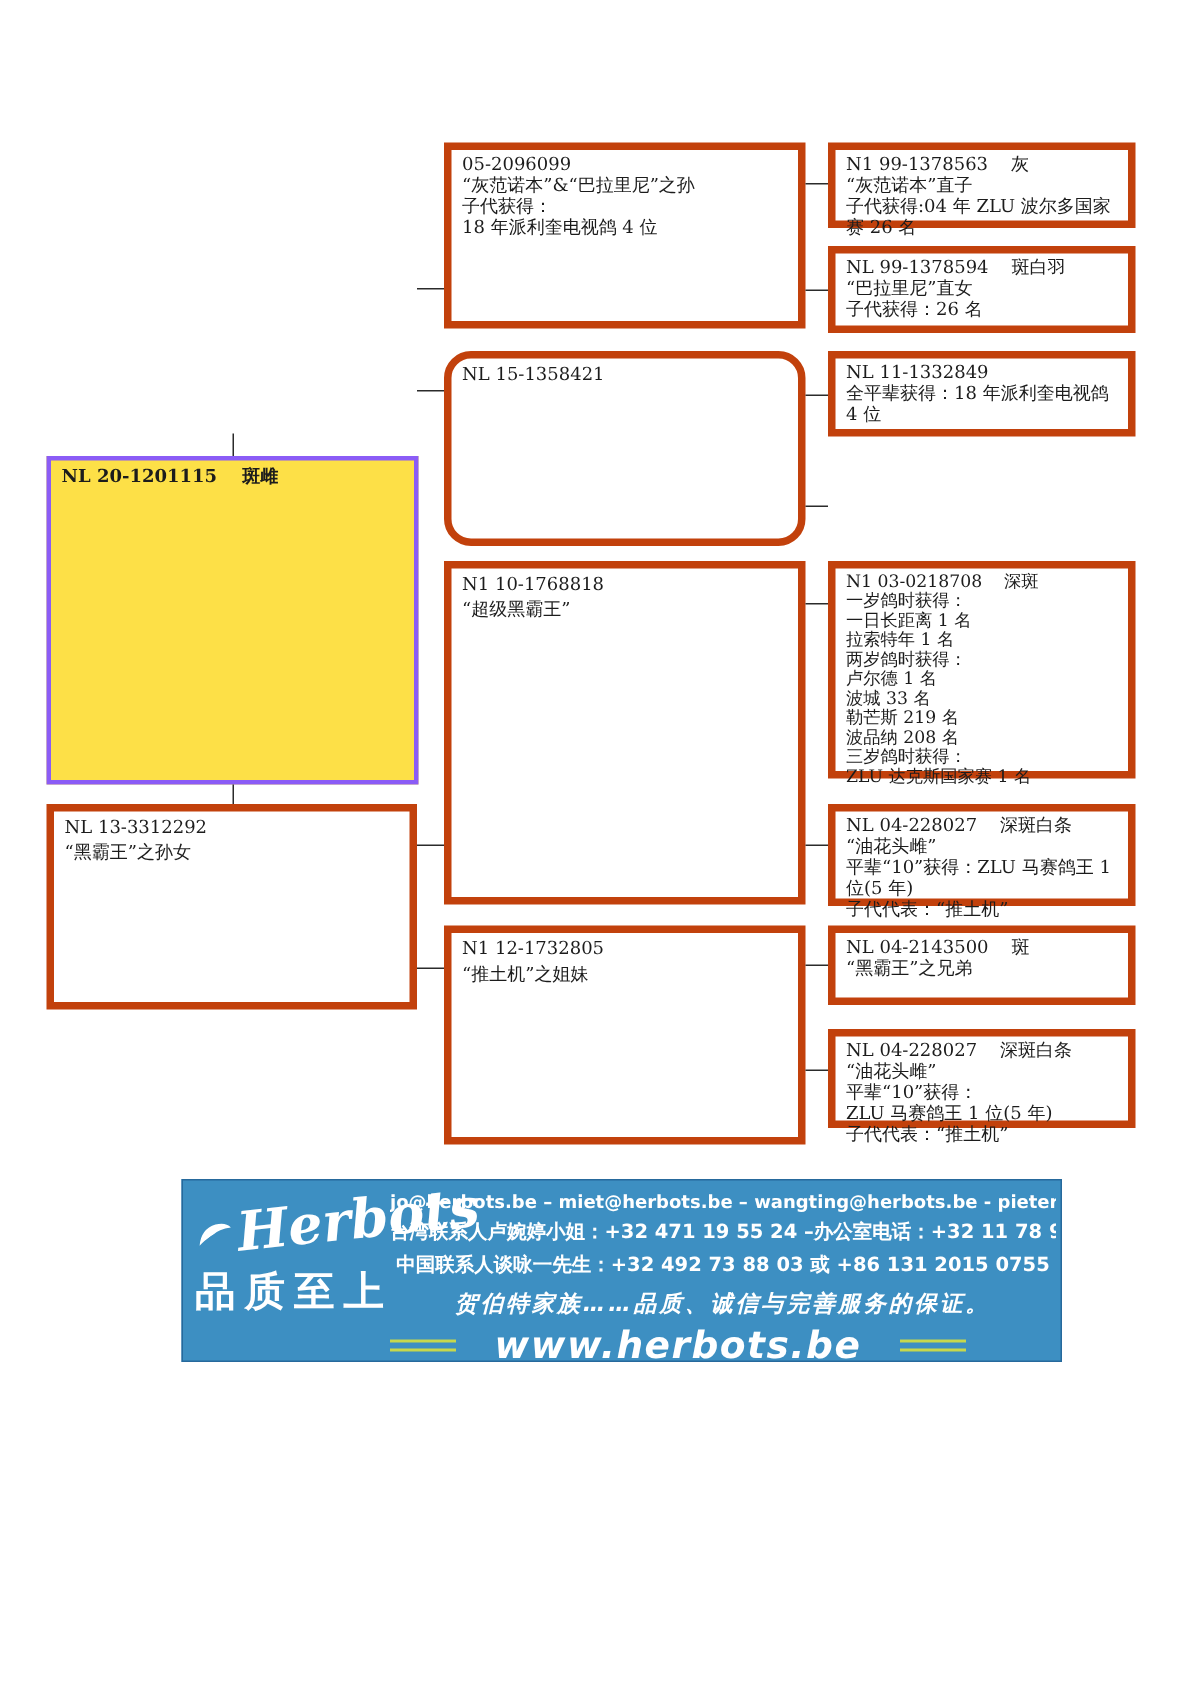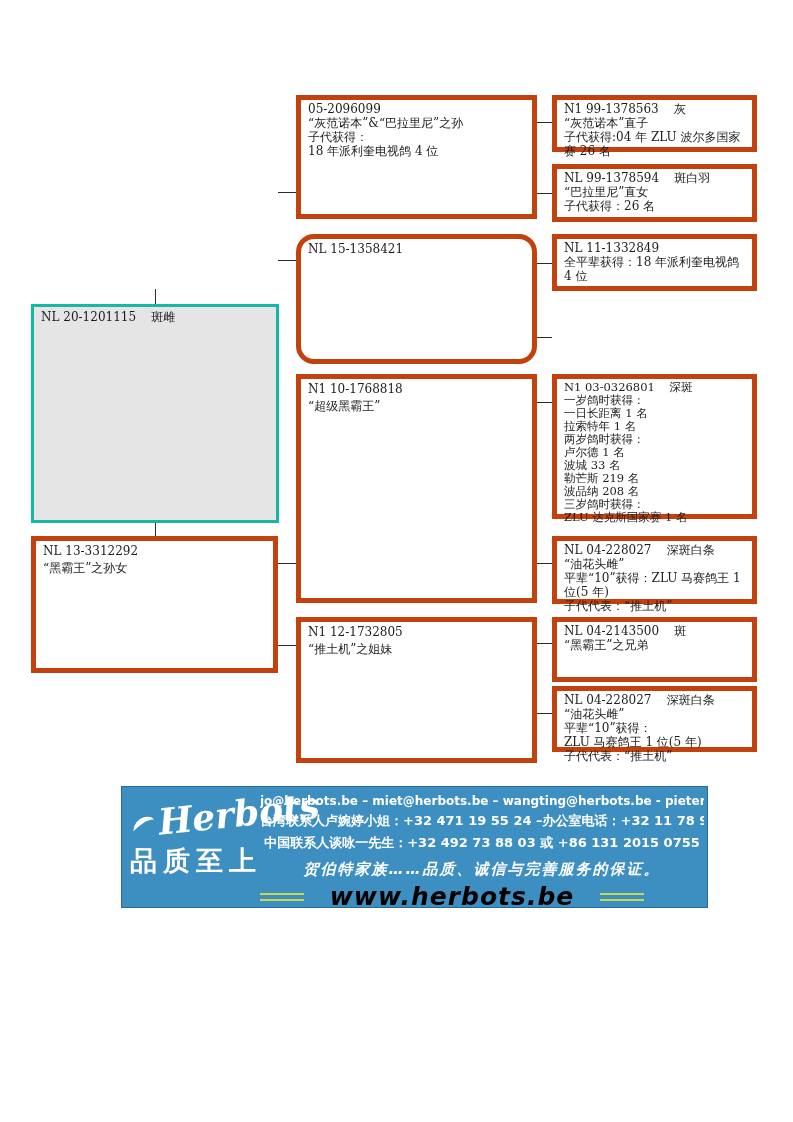--- a/index.html
+++ b/index.html
@@ -3,21 +3,21 @@
 <meta charset="utf-8">
 <style>
   html,body{margin:0;padding:0;background:#ffffff;}
   .page{position:relative;width:793px;height:1122px;background:#ffffff;overflow:hidden;
         font-family:"DejaVu Serif","Liberation Serif",serif;color:#1c1c1c;}
 
   
   .box{position:absolute;border:5px solid #c2410c;background:#ffffff;
        padding:2px 6px 2px 7px;box-sizing:border-box;font-size:12px;line-height:17px;}
   .box .line{white-space:pre-wrap;}
-  .subject{border:3px solid #14b8a6;background:#e5e5e5;}
+  .subject{border:3px solid #8b5cf6;background:#fde047;font-weight:bold;}
   .tight{line-height:14px;}
   .tightest{line-height:13px;font-size:11.5px;}
 
   
   .hline{position:absolute;height:1px;background:#2b2b2b;}
   .vline{position:absolute;width:1px;background:#2b2b2b;}
 
   
   .banner{position:absolute;left:121px;top:786px;width:587px;height:122px;
           background:#3d8fc2;border:1px solid #26699c;box-sizing:border-box;
@@ -86,41 +86,41 @@
       <div class="line">子代获得：26 名</div>
     </div>
 
   <div class="box tight" style="left:552px;top:234px;width:205px;height:57px;">
       <div class="line">NL 11-1332849</div>
       <div class="line">全平辈获得：18 年派利奎电视鸽 4 位</div>
     </div>
 
 
   <div class="box tightest" style="left:552px;top:374px;width:205px;height:145px;">
-      <div class="line">N1 03-0326801    深斑</div>
+      <div class="line">N1 03-0218708    深斑</div>
       <div class="line">一岁鸽时获得：</div>
       <div class="line">一日长距离 1 名</div>
       <div class="line">拉索特年 1 名</div>
       <div class="line">两岁鸽时获得：</div>
       <div class="line">卢尔德 1 名</div>
       <div class="line">波城 33 名</div>
       <div class="line">勒芒斯 219 名</div>
       <div class="line">波品纳 208 名</div>
       <div class="line">三岁鸽时获得：</div>
       <div class="line">ZLU 达克斯国家赛 1 名</div>
     </div>
 
   <div class="box tight" style="left:552px;top:536px;width:205px;height:68px;">
       <div class="line">NL 04-228027    深斑白条</div>
       <div class="line">“油花头雌”</div>
       <div class="line">平辈“10”获得：ZLU 马赛鸽王 1 位(5 年)</div>
       <div class="line">子代代表：“推土机”</div>
     </div>
 
-  <div class="box tight" style="left:552px;top:617px;width:205px;height:65px;">
+  <div class="box tight" style="left:552px;top:617px;width:205px;height:53px;">
       <div class="line">NL 04-2143500    斑</div>
       <div class="line">“黑霸王”之兄弟</div>
     </div>
 
   <div class="box tight" style="left:552px;top:686px;width:205px;height:66px;">
       <div class="line">NL 04-228027    深斑白条</div>
       <div class="line">“油花头雌”</div>
       <div class="line">平辈“10”获得：</div>
       <div class="line">ZLU 马赛鸽王 1 位(5 年)</div>
       <div class="line">子代代表：“推土机”</div>
@@ -156,19 +156,19 @@
       </div>
       <div class="logo-sub">品质至上</div>
     </div>
     <div class="banner-right">
       <div class="b-emails">jo@herbots.be – miet@herbots.be – wangting@herbots.be - pieterjan@herbots.be</div>
       <div class="b-line">台湾联系人卢婉婷小姐：+32 471 19 55 24 –办公室电话：+32 11 78 91 90</div>
       <div class="b-line">中国联系人谈咏一先生：+32 492 73 88 03 或 +86 131 2015 0755</div>
       <div class="b-slogan">贺伯特家族……品质、诚信与完善服务的保证。</div>
       <div class="b-web-row">
         <span class="dbl-line" style="border-top-color: rgb(198, 216, 77); border-bottom-color: rgb(198, 216, 77);"></span>
-        <span class="b-website" style="color: #000000;">www.herbots.be</span>
+        <span class="b-website" style="color: #ffffff;">www.herbots.be</span>
         <span class="dbl-line" style="border-top-color: rgb(198, 216, 77); border-bottom-color: rgb(198, 216, 77);"></span>
       </div>
     </div>
   </div>
 
 </div>
 
 </body></html>

